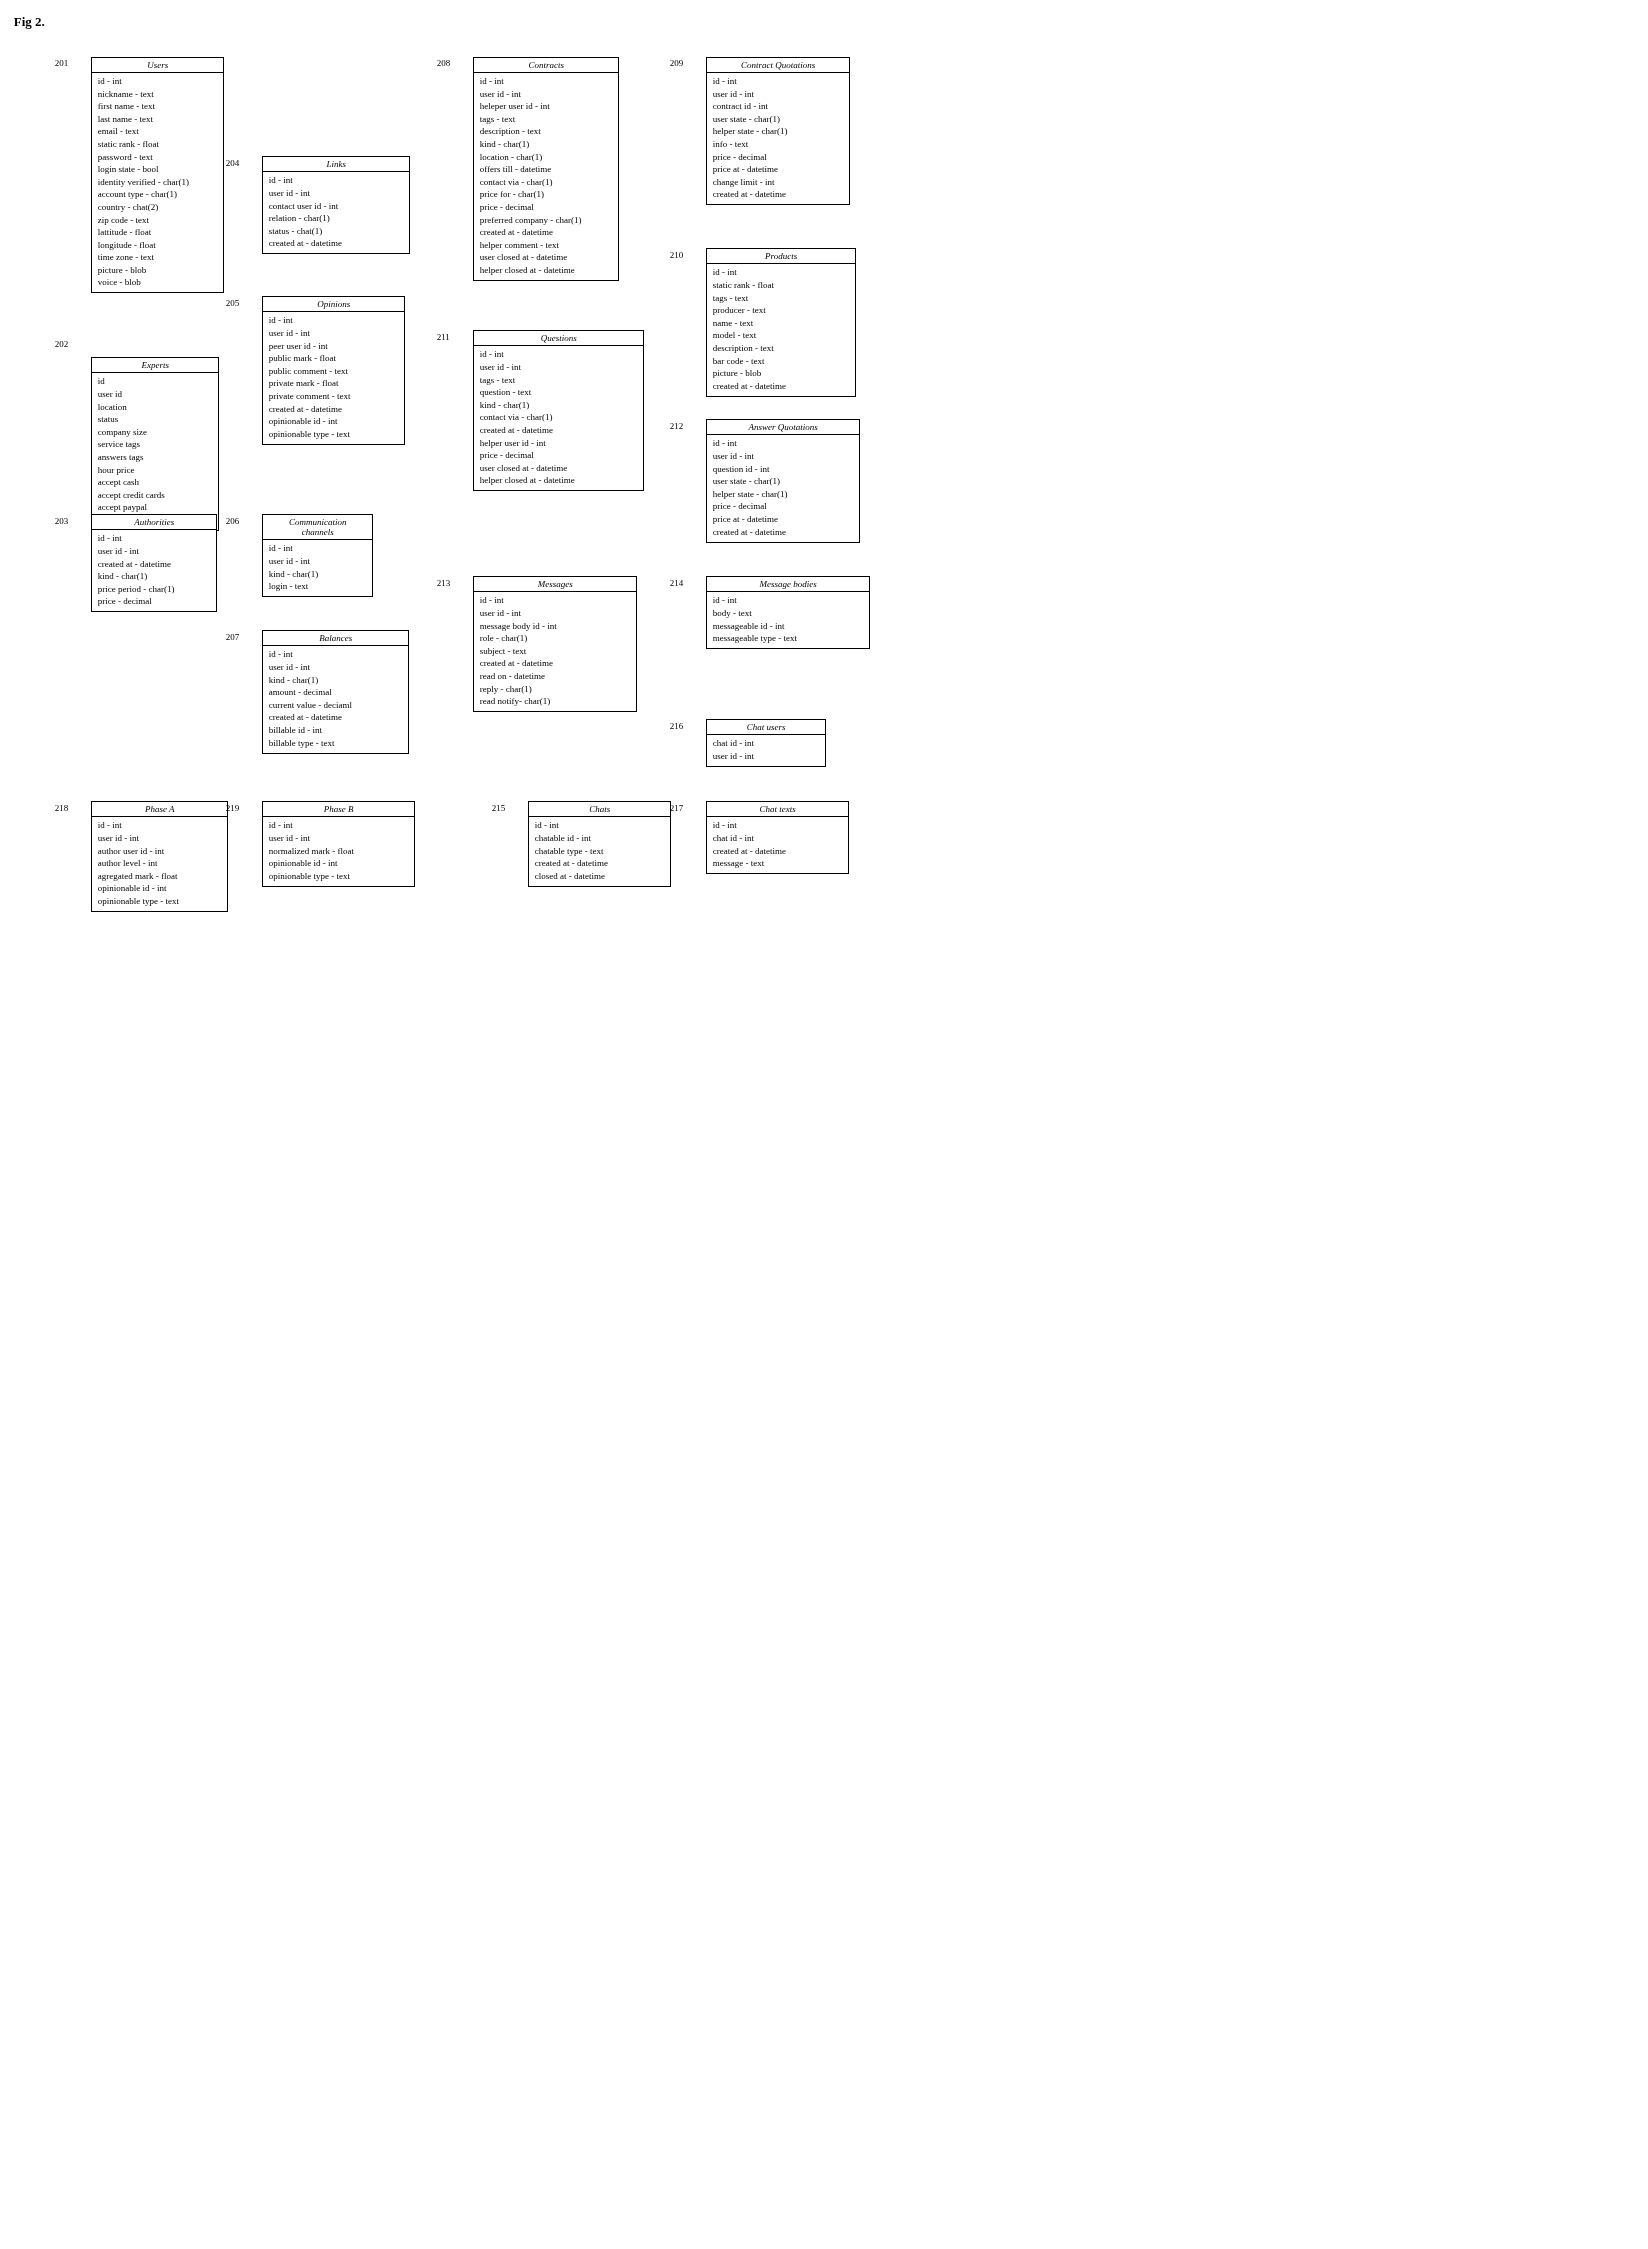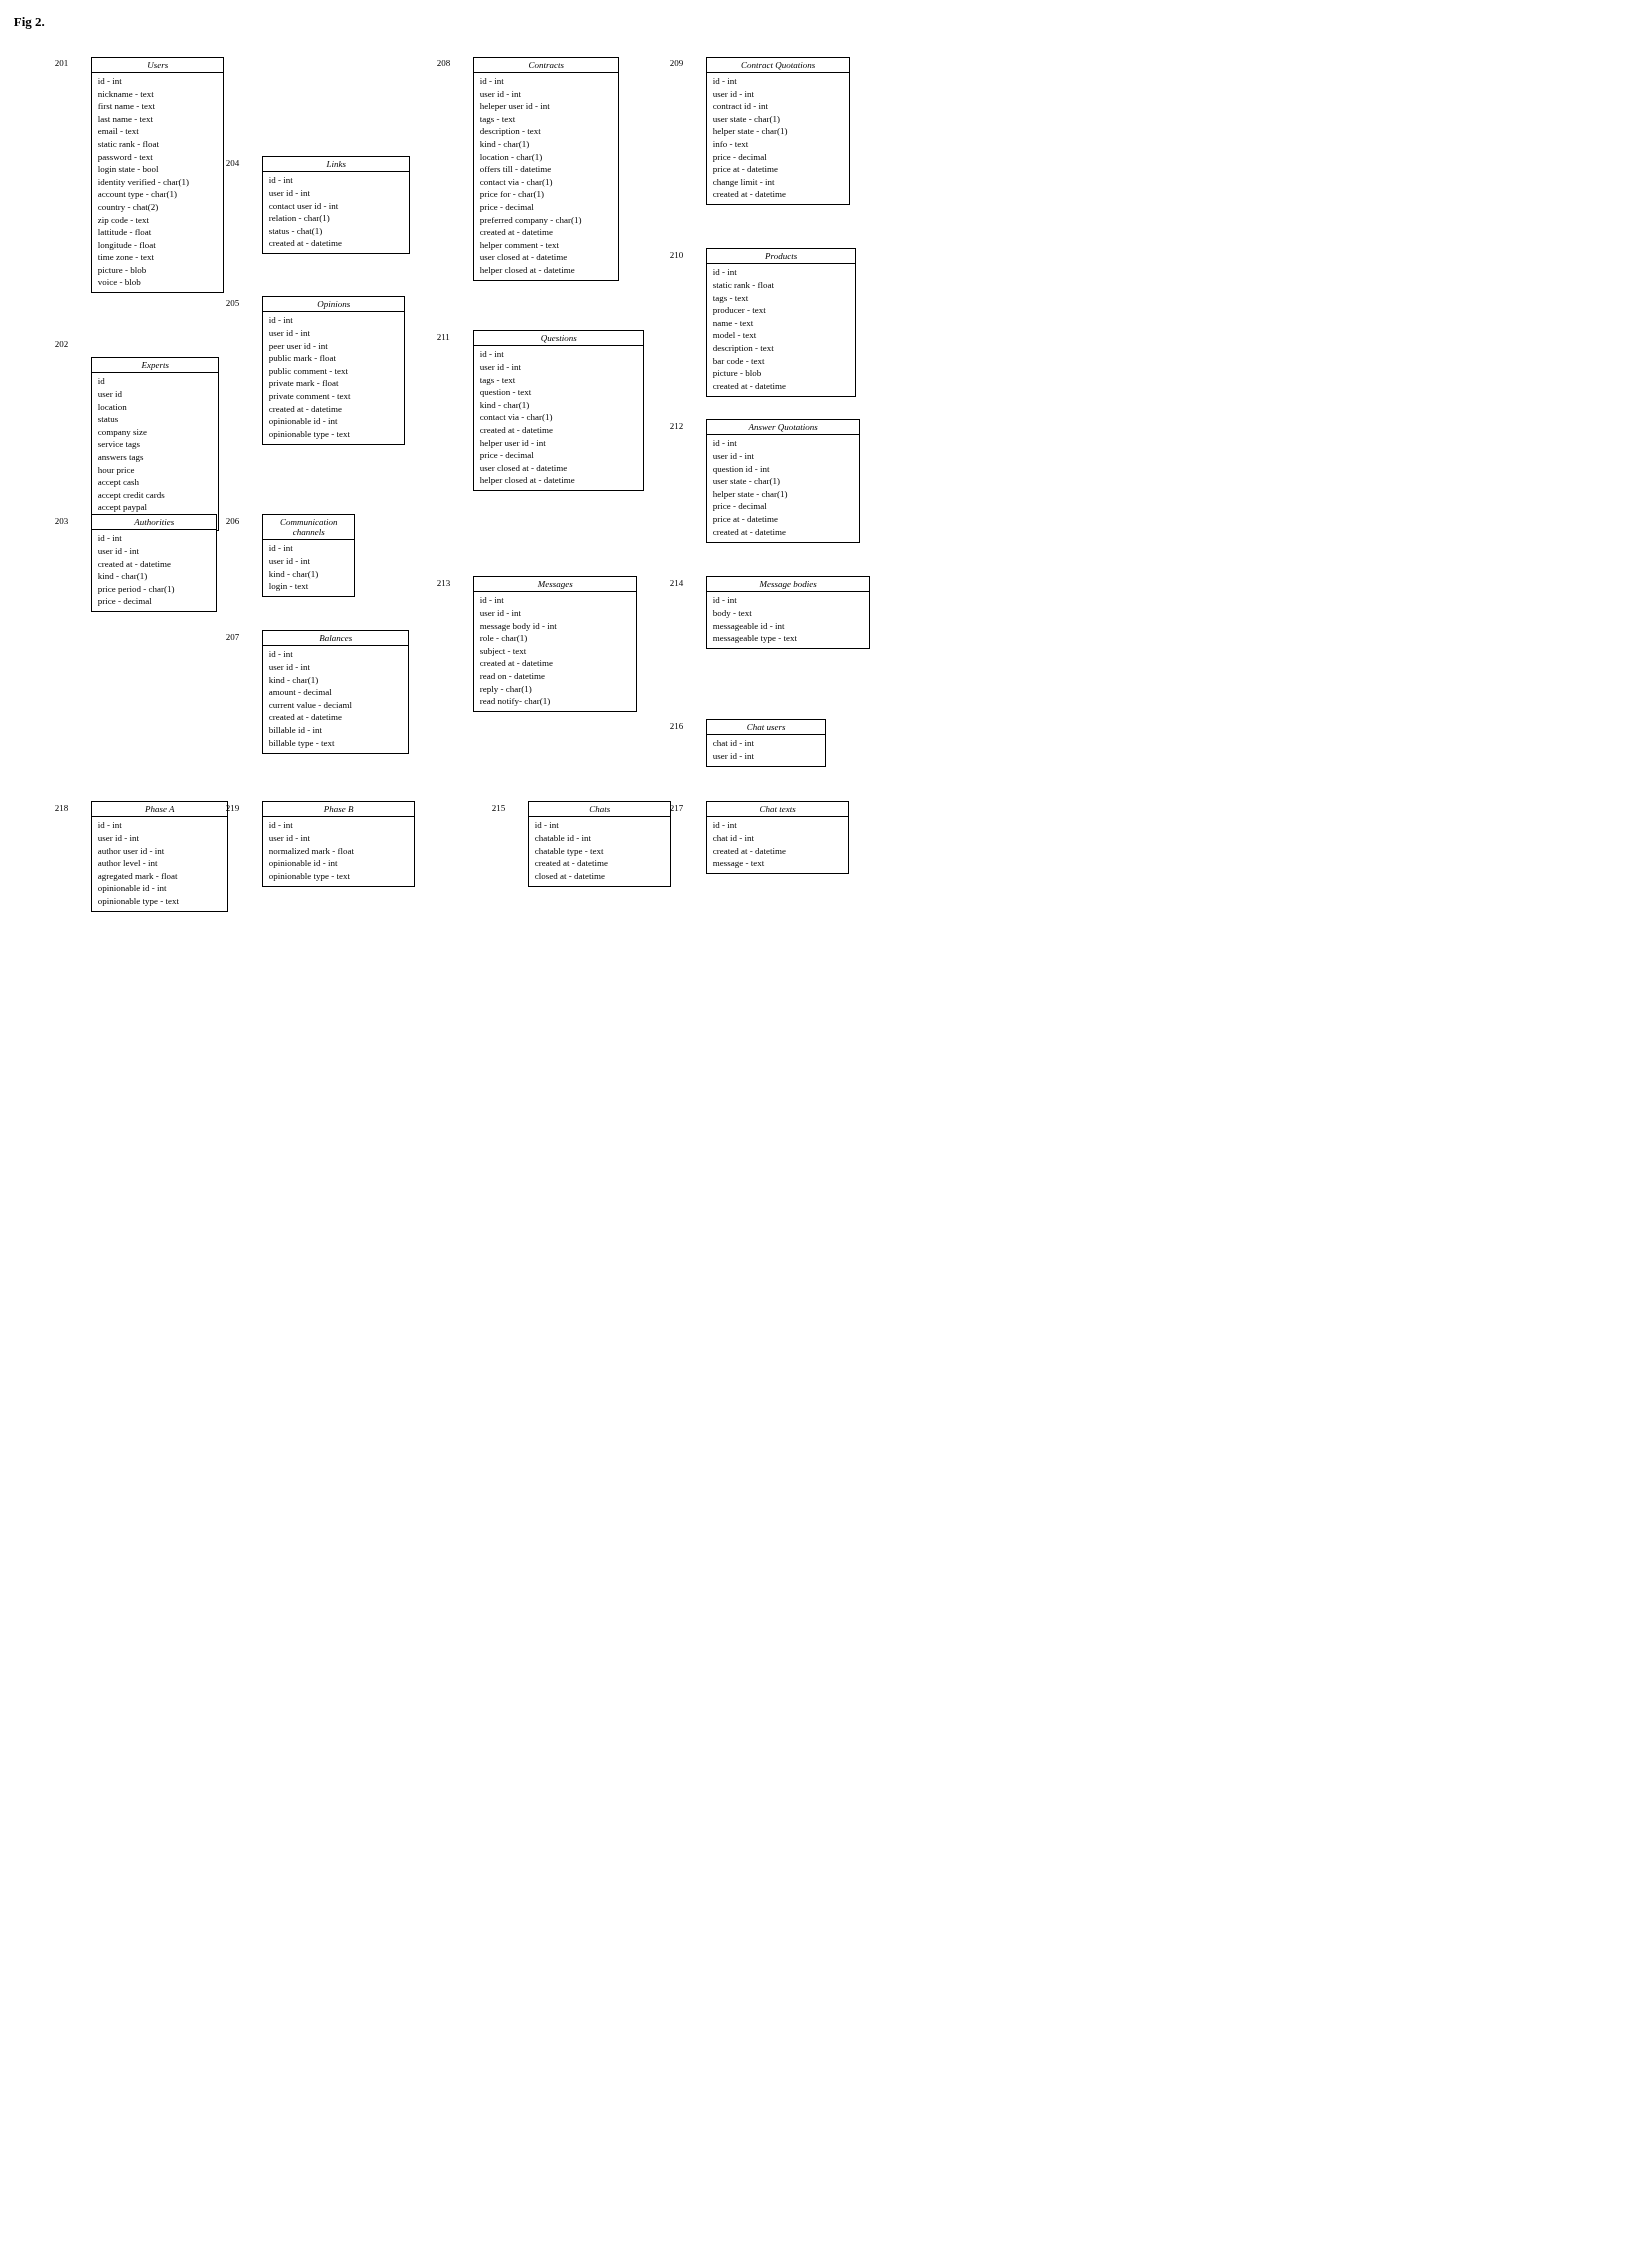--- a/index.html
+++ b/index.html
@@ -146,21 +146,21 @@
           <div class="entity-field">private mark - float</div>
           <div class="entity-field">private comment - text</div>
           <div class="entity-field">created at - datetime</div>
           <div class="entity-field">opinionable id - int</div>
           <div class="entity-field">opinionable type - text</div>
         </div>
       </div>
     </div>
     <div class="entity-wrapper" style="left: 212px; top: 478px; position: absolute;">
       <span class="entity-number">206</span>
-      <div class="entity-box" style="width: 93px;">
+      <div class="entity-box" style="width: 111px;">
         <div class="entity-header">Communication<br>channels</div>
         <div class="entity-body">
           <div class="entity-field">id - int</div>
           <div class="entity-field">user id - int</div>
           <div class="entity-field">kind - char(1)</div>
           <div class="entity-field">login - text</div>
         </div>
       </div>
     </div>
     <div class="entity-wrapper" style="left: 212px; top: 594px; position: absolute;">

